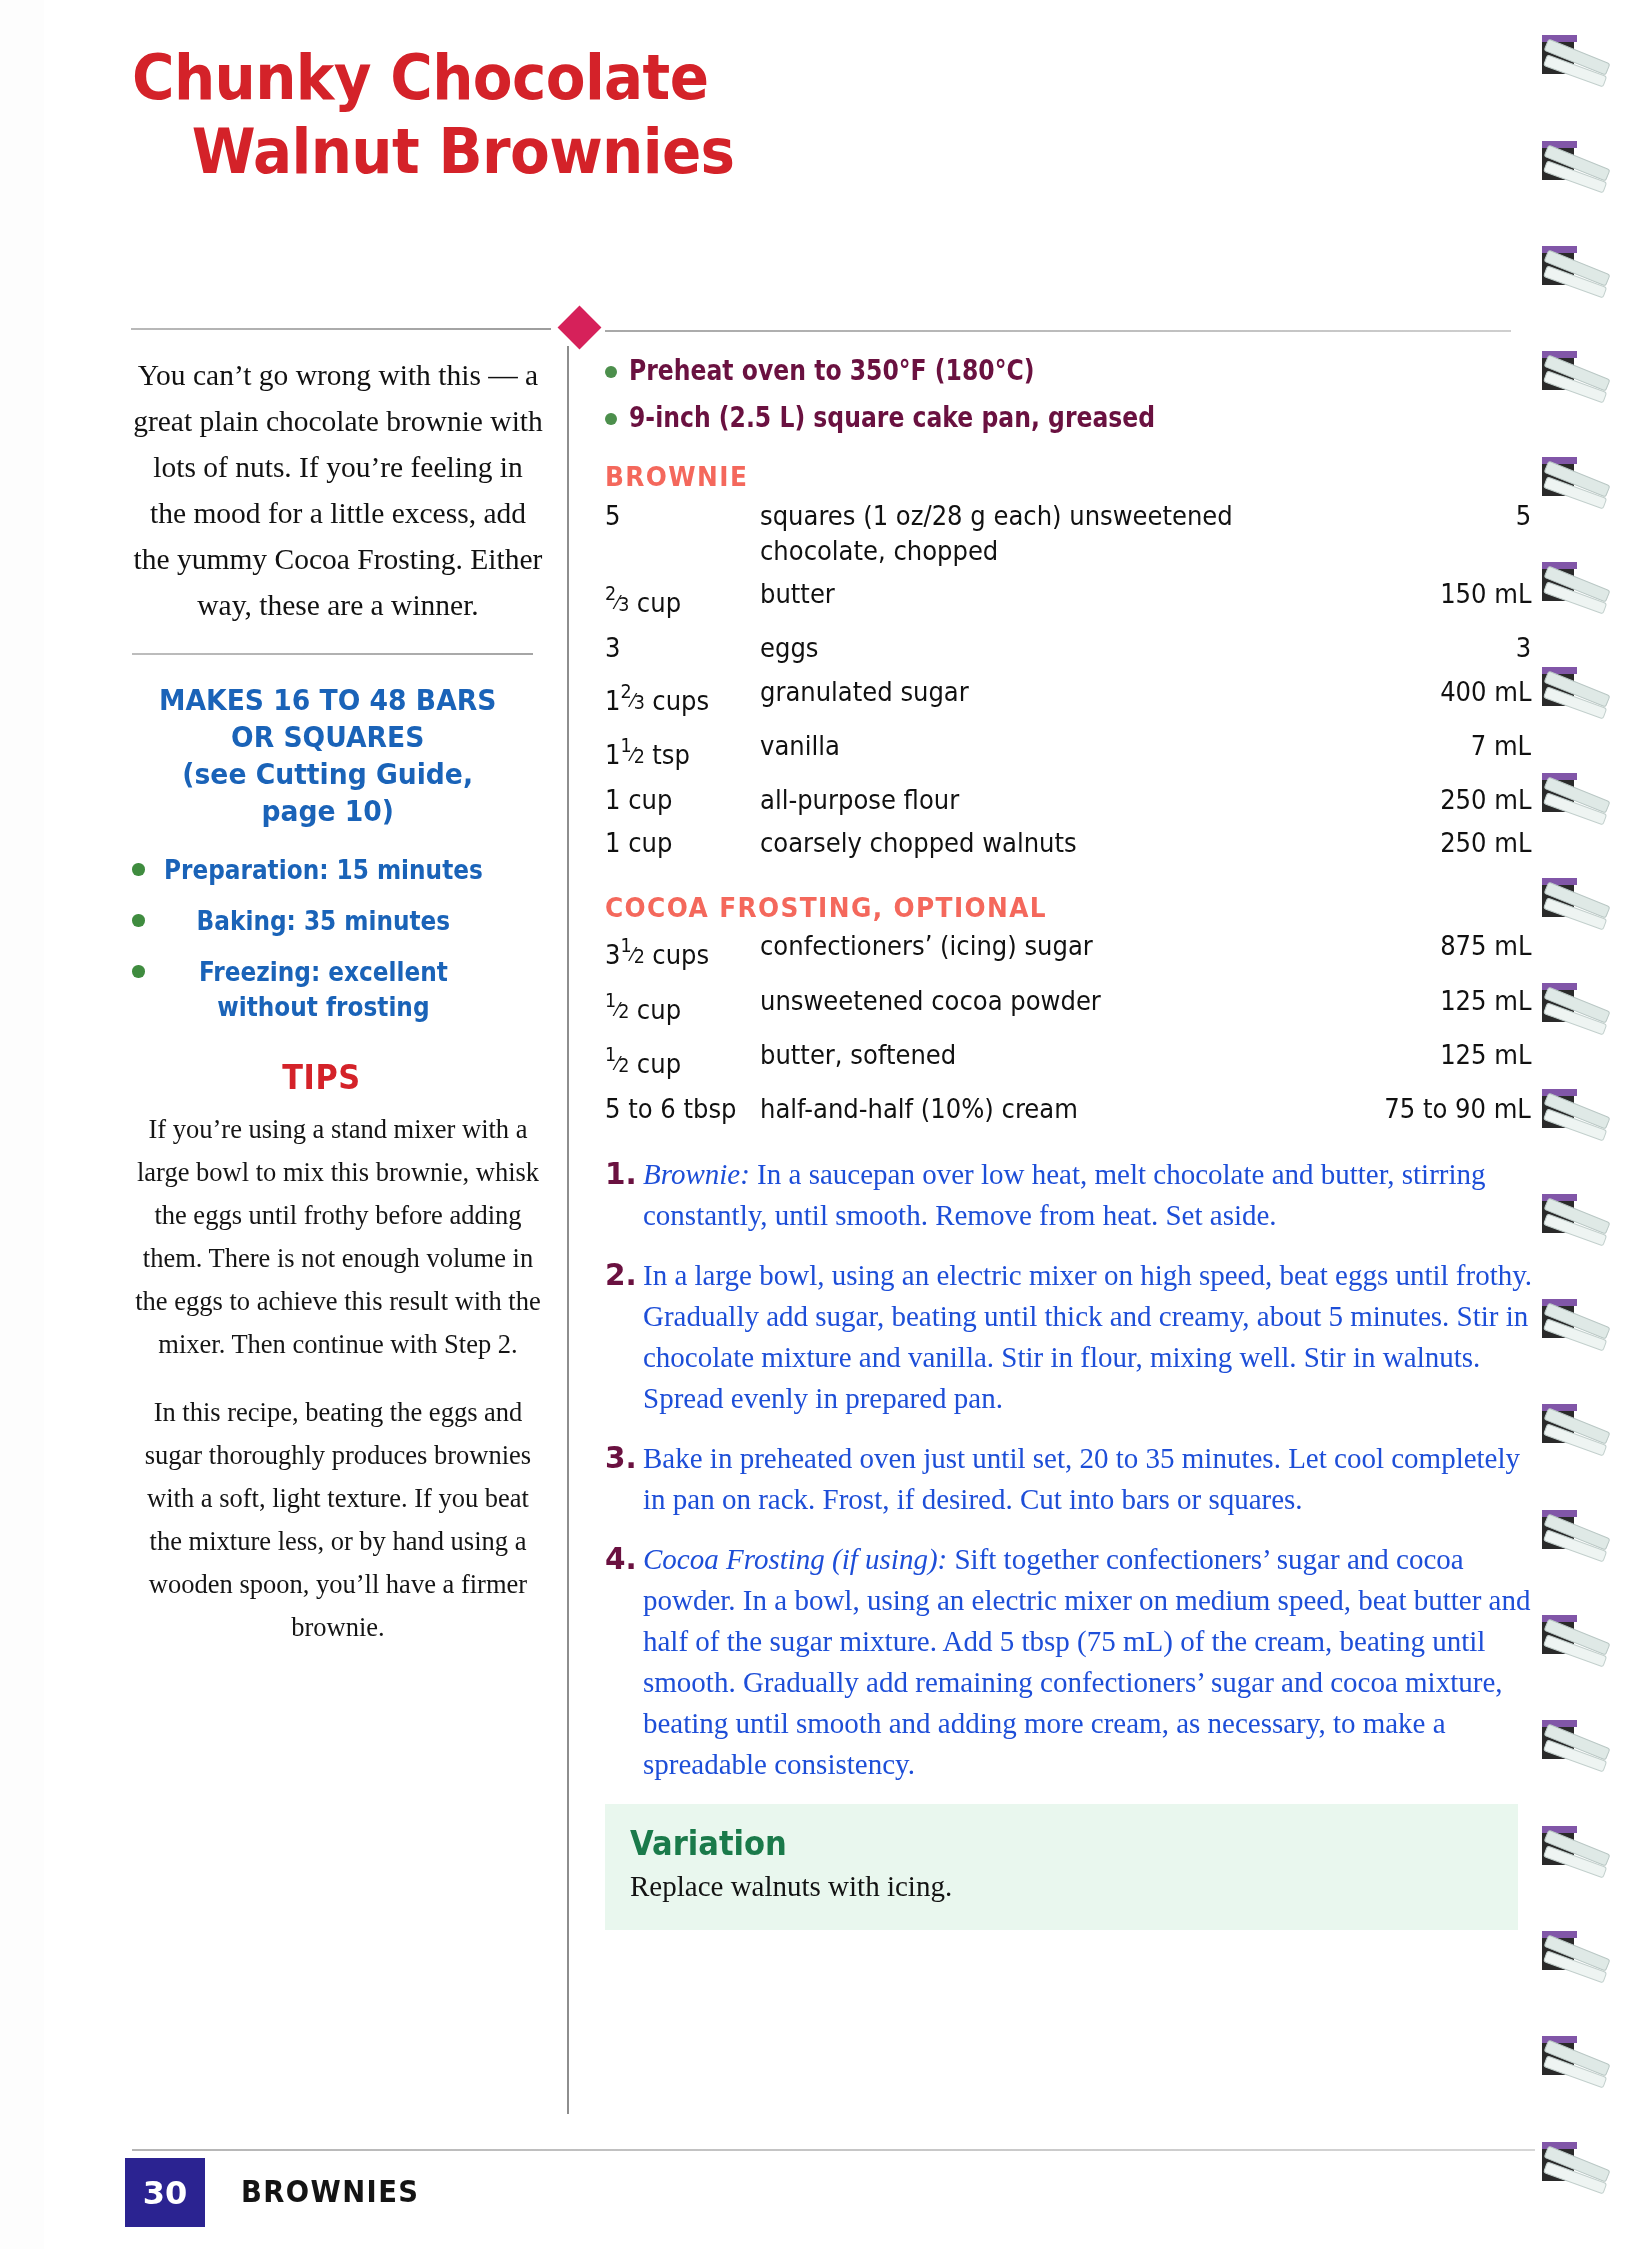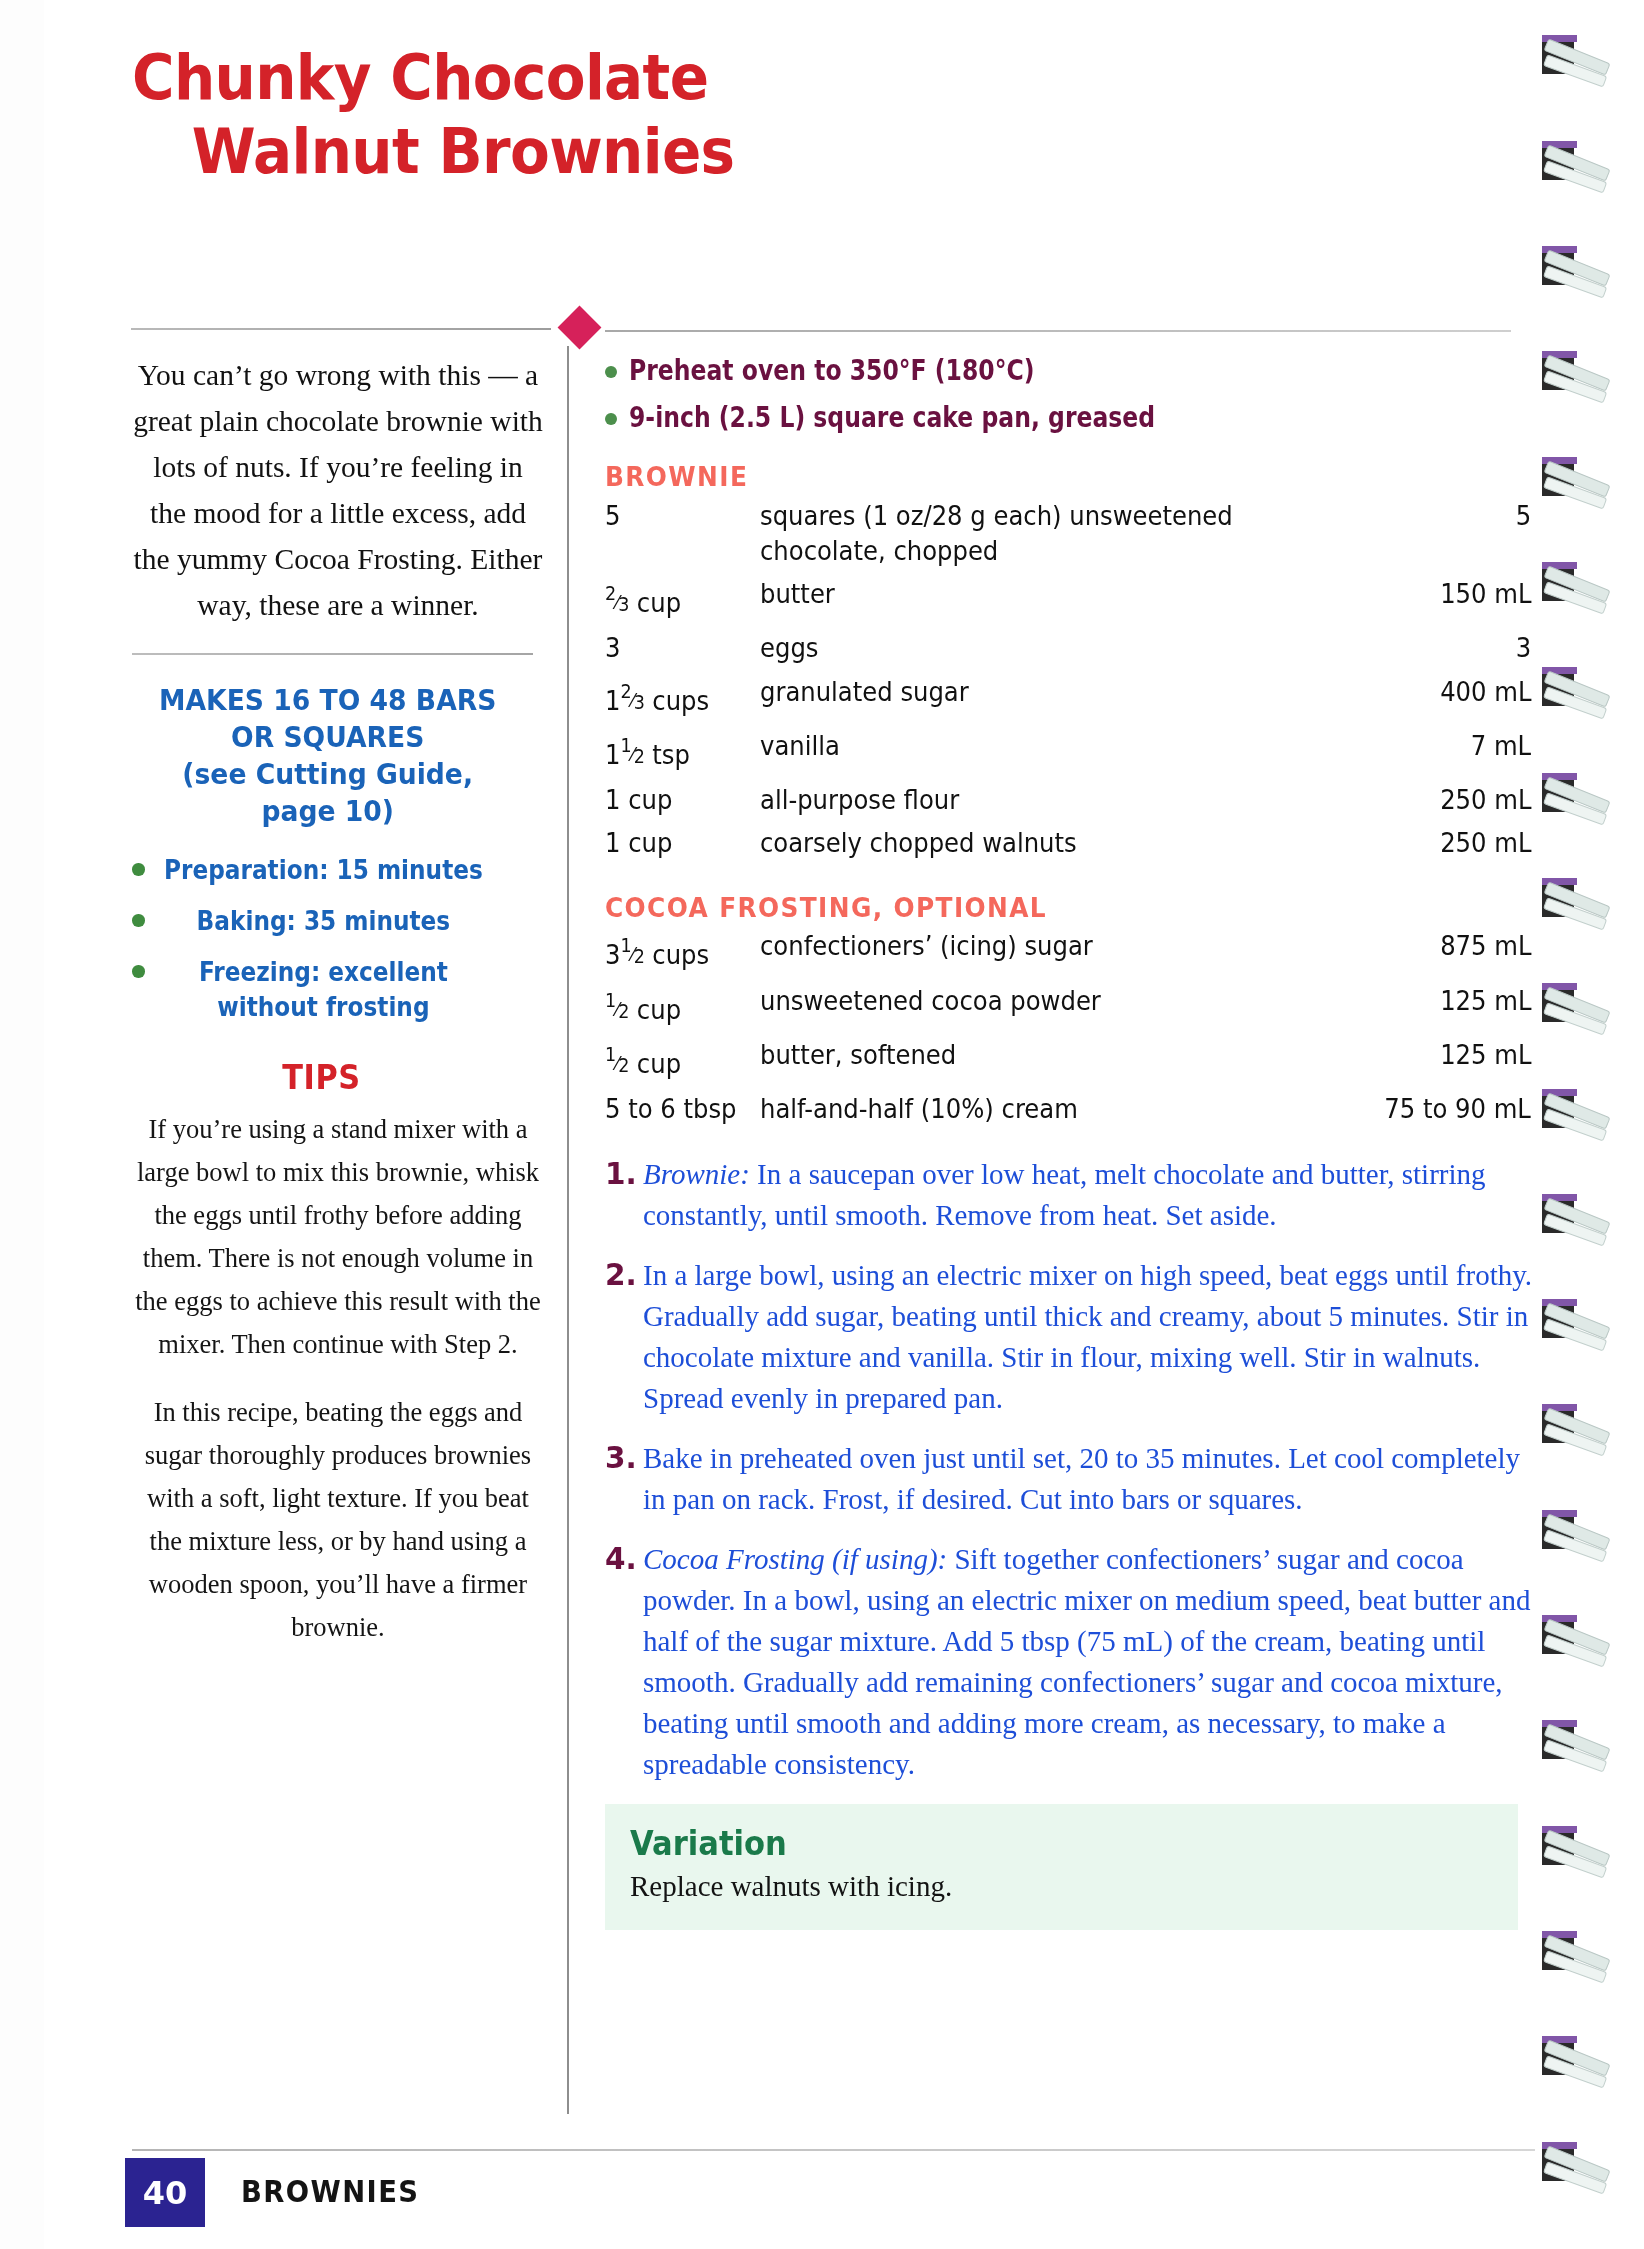--- a/index.html
+++ b/index.html
@@ -498,21 +498,21 @@
           </div>
         </div>
 
       <div id="variation">
         <h3>Variation</h3>
         <p>Replace walnuts with icing.</p>
       </div>
     </div>
 
     <div id="footer-rule"></div>
-    <div id="page-badge">40</div>
+    <div id="page-badge">30</div>
     <div id="footer-label">BROWNIES</div>
   </div>
 
   <div id="binding">
       <div class="ring" style="top: 35px;">
         <div class="blk"></div>
         <div class="cap"></div>
         <div class="wire"></div>
         <div class="wire2"></div>
       </div>

